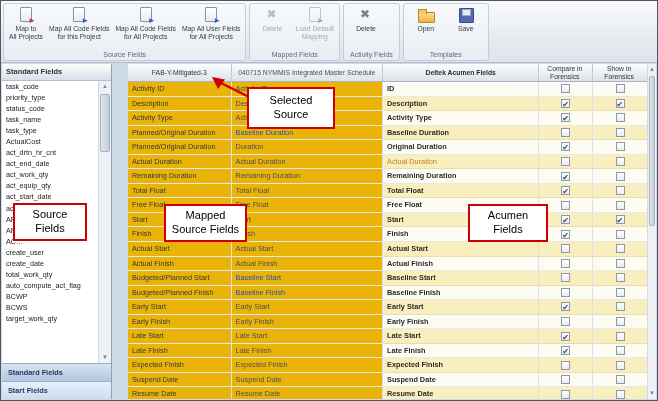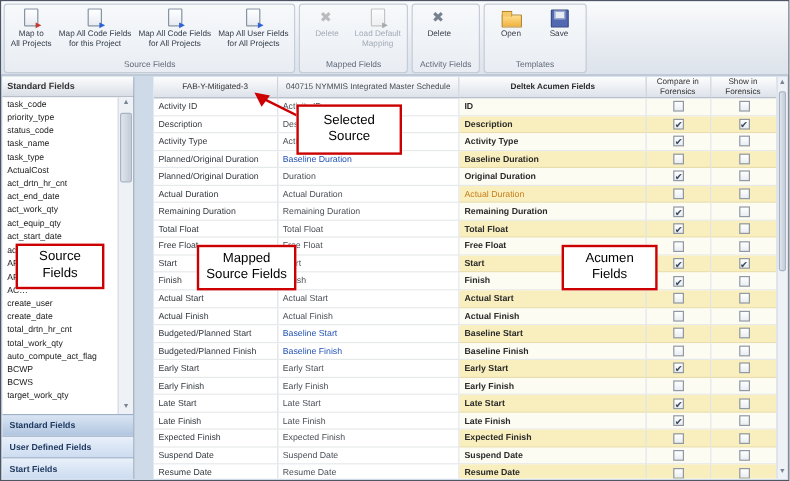--- a/index.html
+++ b/index.html
@@ -31,21 +31,21 @@
   .lp-body{flex:1;position:relative;overflow:hidden;padding-left:48px;}
   .lp-list{position:absolute;left:0;top:0;right:13px;bottom:0;overflow:hidden;}
   .lp-item{height:11.05px;line-height:11.05px;font-size:7.2px;color:#222;padding-left:4px;white-space:nowrap;overflow:hidden;}
   .lp-scroll{position:absolute;right:0;top:0;bottom:0;width:13px;background:#eef1f5;border-left:1px solid #d4dae2;}
   .sb-arrow{height:11px;text-align:center;font-size:6px;line-height:11px;color:#7a8494;}
   .sb-thumb{position:absolute;left:1px;right:1px;background:linear-gradient(90deg,#dfe5ec,#c3ccd8);border:1px solid #a8b2c0;border-radius:2px;}
   .lp-nav-btn{height:18px;line-height:17px;border-top:1px solid #9db0c8;background:linear-gradient(#e8f0fa,#cddcf0);font-size:7.3px;font-weight:bold;color:#1f3a60;padding-left:6px;cursor:default;}
   .lp-nav-btn.active{background:linear-gradient(#d8e4f3,#b2c6e0);}
 
   
-  .grid{position:absolute;top:63px;left:127px;right:1px;bottom:1px;background:#ffffff;display:flex;flex-direction:column;overflow:hidden;}
+  .grid{position:absolute;top:63px;left:127px;right:1px;bottom:1px;background:#eab308;display:flex;flex-direction:column;overflow:hidden;}
   .grid-inner{flex:1;display:flex;overflow:hidden;}
   .grid-cols{flex:1;display:flex;flex-direction:column;overflow:hidden;}
   .grid-header{height:18px;display:flex;flex:none;}
   .gh-cell{background:linear-gradient(#fcfdfe,#dde2ea);border-right:1px solid #c2c9d3;border-bottom:1px solid #aab3c0;font-size:6.8px;color:#333;display:flex;align-items:center;justify-content:center;text-align:center;line-height:1.1;padding:0 2px;overflow:hidden;}
   .grid-body{flex:1;overflow:hidden;}
   .grow{display:flex;height:14.55px;}
   .gcell{border-right:1px solid #dde1e7;border-bottom:1px solid #e6e9ea;font-size:7.3px;line-height:13.5px;padding-left:4px;white-space:nowrap;overflow:hidden;color:#33393f;}
   .c-src{width:104px;}
   .c-map{width:152px;color:#4a4f56;}
   .c-acu{width:157px;font-weight:bold;color:#2b2b2b;}
@@ -148,36 +148,34 @@
           <div class="lp-item">act_end_date</div>
           <div class="lp-item">act_work_qty</div>
           <div class="lp-item">act_equip_qty</div>
           <div class="lp-item">act_start_date</div>
           <div class="lp-item">act_this_per_work_qty</div>
           <div class="lp-item">AP…</div>
           <div class="lp-item">AP…</div>
           <div class="lp-item">AC…</div>
           <div class="lp-item">create_user</div>
           <div class="lp-item">create_date</div>
-          <div class="lp-item">total_drtn_hr_cnt</div>
           <div class="lp-item">total_work_qty</div>
           <div class="lp-item">auto_compute_act_flag</div>
           <div class="lp-item">BCWP</div>
           <div class="lp-item">BCWS</div>
           <div class="lp-item">target_work_qty</div>
         </div>
       <div class="lp-scroll">
         <div class="sb-arrow">▲</div>
         <div class="sb-thumb" style="top:13px;height:58px;"></div>
         <div class="sb-arrow" style="position:absolute;bottom:0;left:0;right:0;">▼</div>
       </div>
     </div>
     <div id="panel-nav">
         <div class="lp-nav-btn active">Standard Fields</div>
-        <div class="lp-nav-btn">User Defined Fields</div>
         <div class="lp-nav-btn">Start Fields</div>
       </div>
   </div>
 
   <div class="grid">
     <div class="grid-inner">
       <div class="grid-cols">
         <div class="grid-header">
           <div class="gh-cell c-src">FAB-Y-Mitigated-3</div>
           <div class="gh-cell c-map">040715 NYMMIS Integrated Master Schedule</div>

